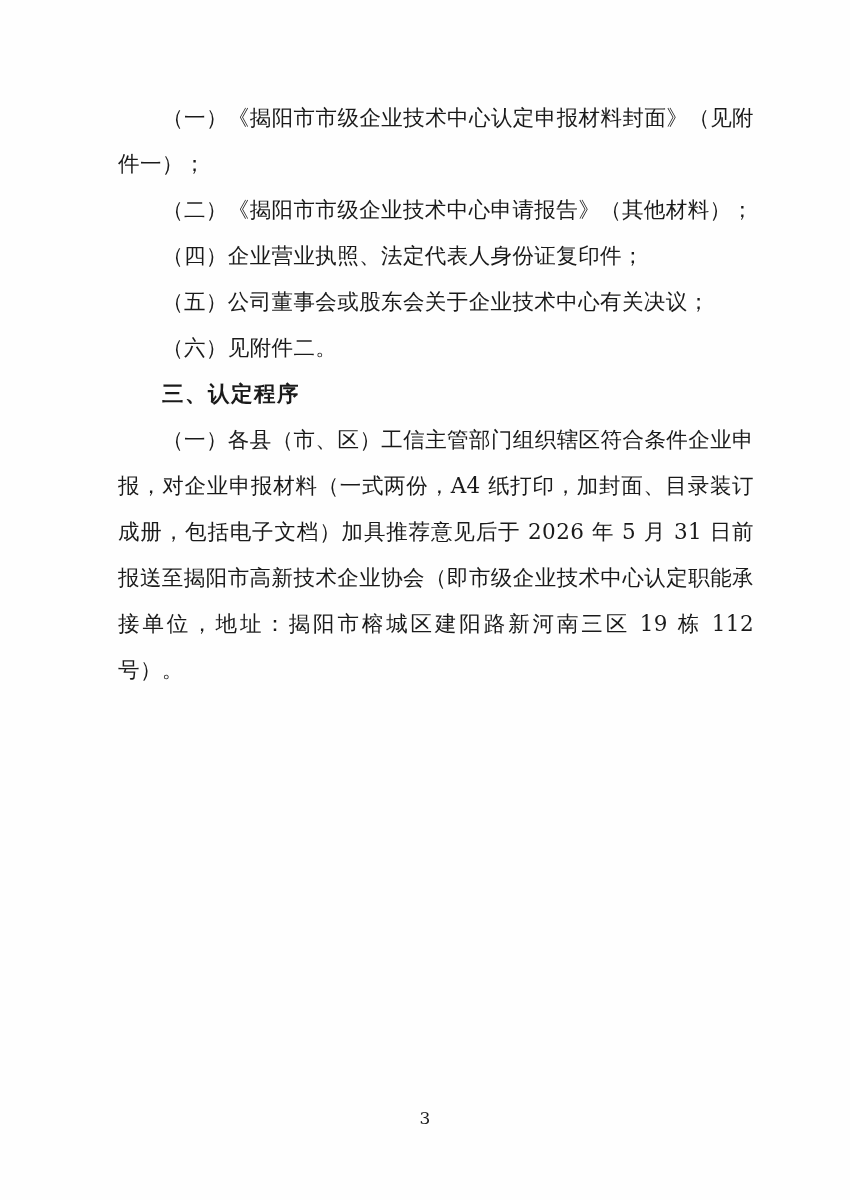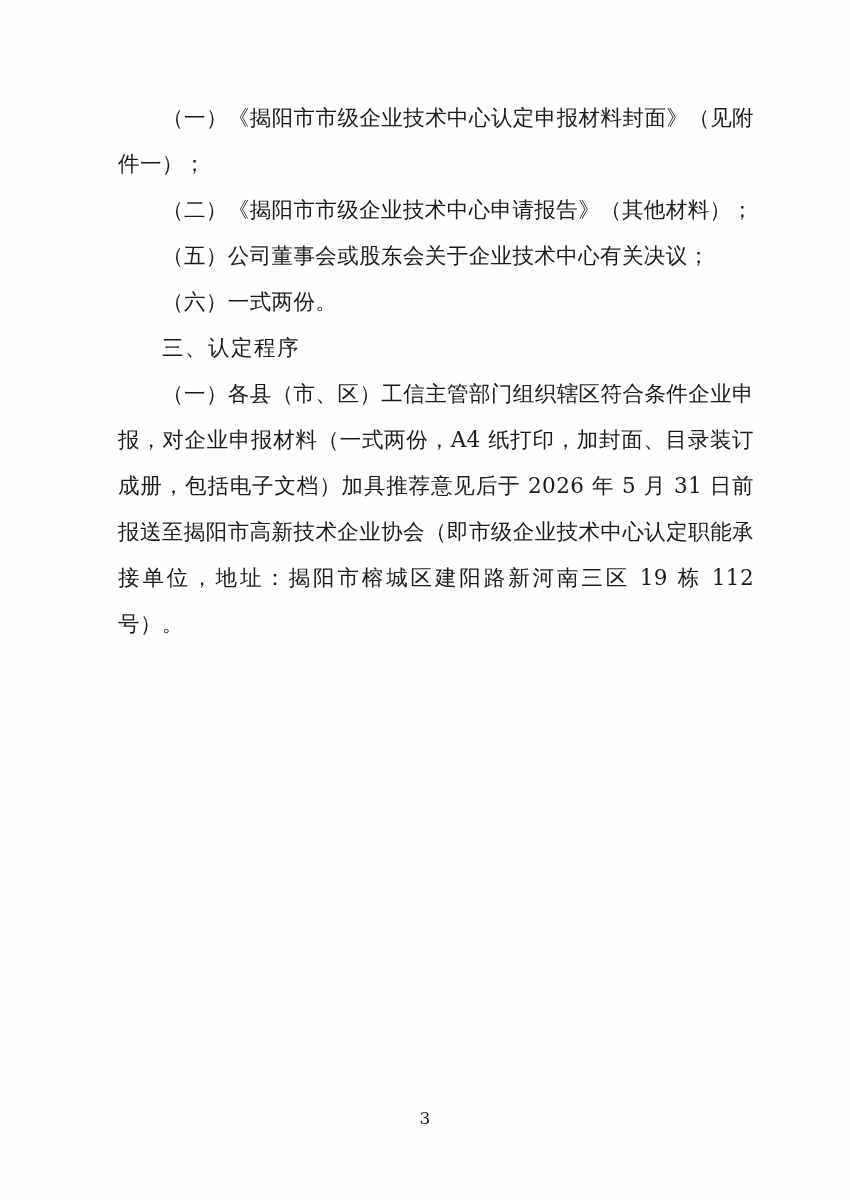--- a/index.html
+++ b/index.html
@@ -28,40 +28,41 @@
     letter-spacing: 0.4px;
     text-align: justify;
     text-justify: inter-ideograph;
   }
   .para {
     margin: 0;
     text-indent: 2.05em;
     white-space: normal;
   }
   .para.heading {
-    font-weight: normal;
+    font-weight: bold;
     letter-spacing: 1.5px;
   }
   .page-number {
     position: absolute;
     left: 0;
     right: 0;
     top: 1108px;
     text-align: center;
     font-size: 17px;
     font-family: "DejaVu Serif", "Liberation Serif", serif;
     color: #1a1a1a;
   }
 </style>
 </head>
 <body>
 
 <div class="page">
   <div class="doc-body">
     <p class="para">（一）《揭阳市市级企业技术中心认定申报材料封面》（见附件一）；</p>
     <p class="para">（二）《揭阳市市级企业技术中心申请报告》（其他材料）；</p>
+    <p class="para">（四）企业营业执照、法定代表人身份证复印件；</p>
     <p class="para">（五）公司董事会或股东会关于企业技术中心有关决议；</p>
-    <p class="para">（六）一式两份。</p>
+    <p class="para">（六）见附件二。</p>
     <p class="para heading">三、认定程序</p>
     <p class="para">（一）各县（市、区）工信主管部门组织辖区符合条件企业申报，对企业申报材料（一式两份，A4 纸打印，加封面、目录装订成册，包括电子文档）加具推荐意见后于 2026 年 5 月 31 日前报送至揭阳市高新技术企业协会（即市级企业技术中心认定职能承接单位，地址：揭阳市榕城区建阳路新河南三区 19 栋 112 号）。</p>
   </div>
   <div class="page-number">3</div>
 </div>
 
 </body></html>

